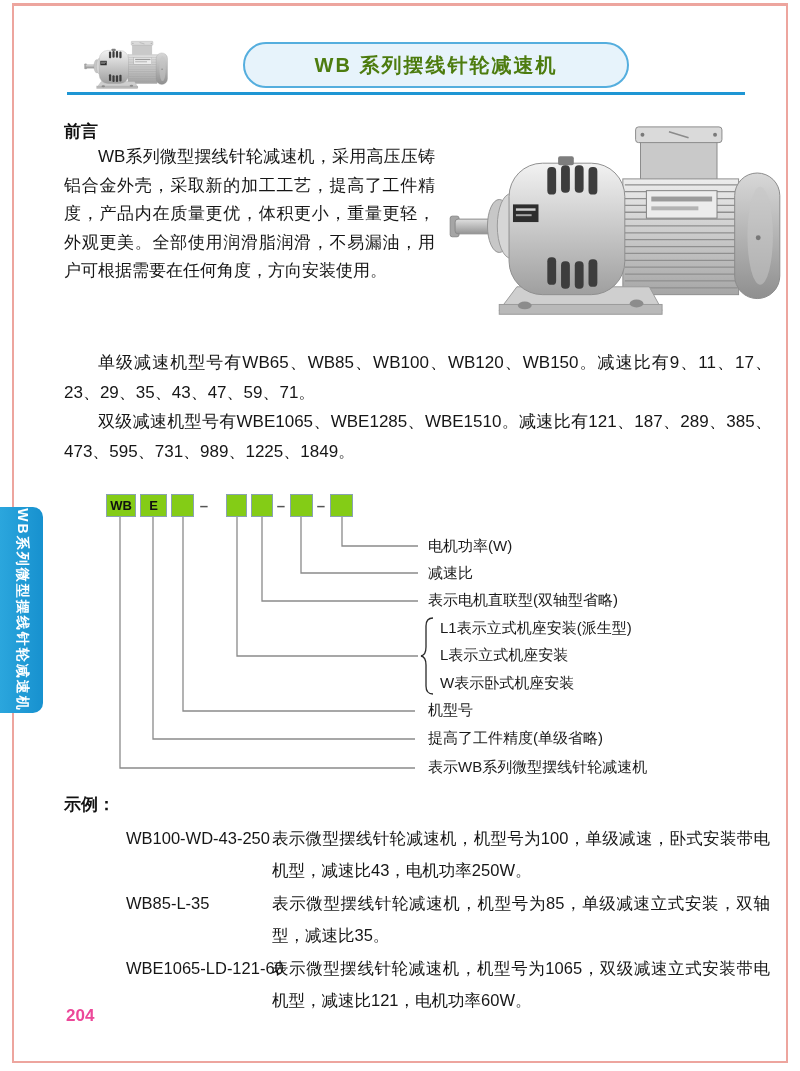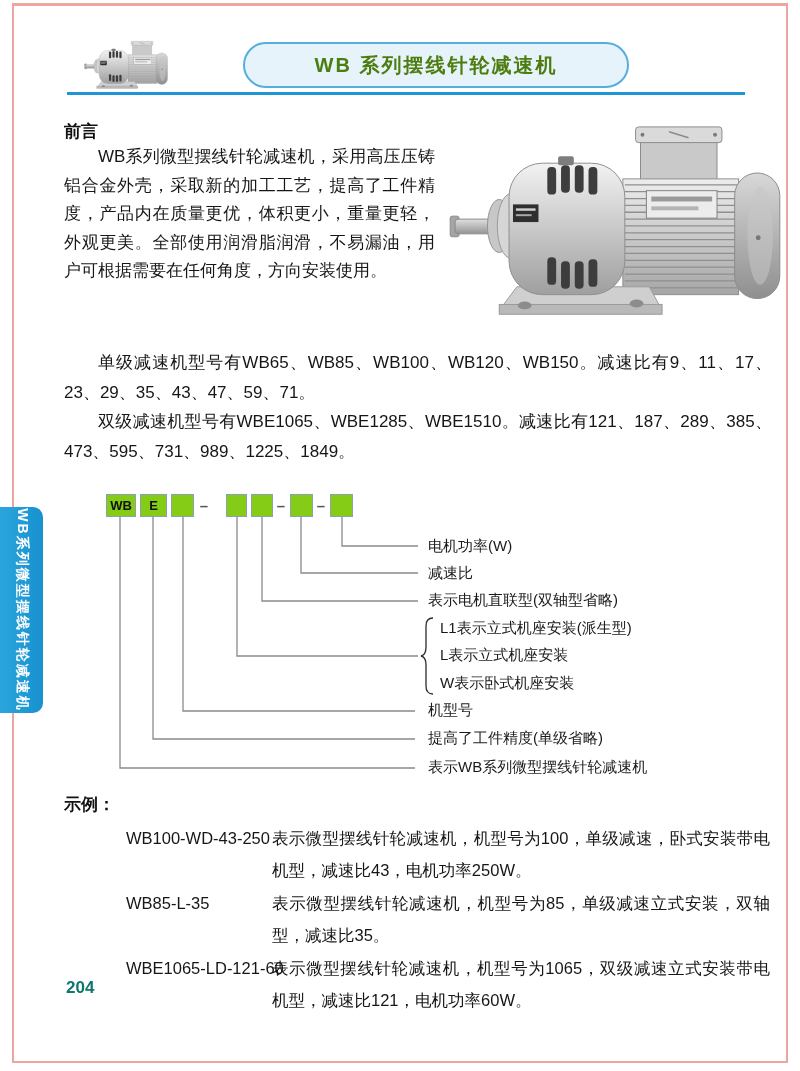--- a/index.html
+++ b/index.html
@@ -50,21 +50,21 @@
   }
   .diagram-dash{
     position:absolute;top:494px;height:23px;display:flex;align-items:center;justify-content:center;
     font-size:15px;font-weight:bold;color:#555;
   }
   .connectors{position:absolute;left:0;top:485px;width:460px;height:300px;}
   .diag-label{position:absolute;font-size:15px;color:#1a1a1a;white-space:nowrap;line-height:20px;}
 
   .example-code{position:absolute;left:100px;width:175px;font-size:16.5px;color:#161616;line-height:32px;white-space:nowrap;margin-left:26px;}
   .example-desc{position:absolute;left:272px;width:498px;font-size:16.5px;color:#161616;line-height:32px;text-align:justify;}
-  .page-number{position:absolute;left:66px;top:978px;font-size:17px;font-weight:bold;color:#0f766e;}
+  .page-number{position:absolute;left:66px;top:1006px;font-size:17px;font-weight:bold;color:#ec4899;}
   .defs-svg{position:absolute;width:0;height:0;}
 </style>
 </head>
 <body>
 
 <div class="page">
 
   <svg class="defs-svg" aria-hidden="true">
     <defs>
       <linearGradient id="gMetal" x1="0" y1="0" x2="0" y2="1">

